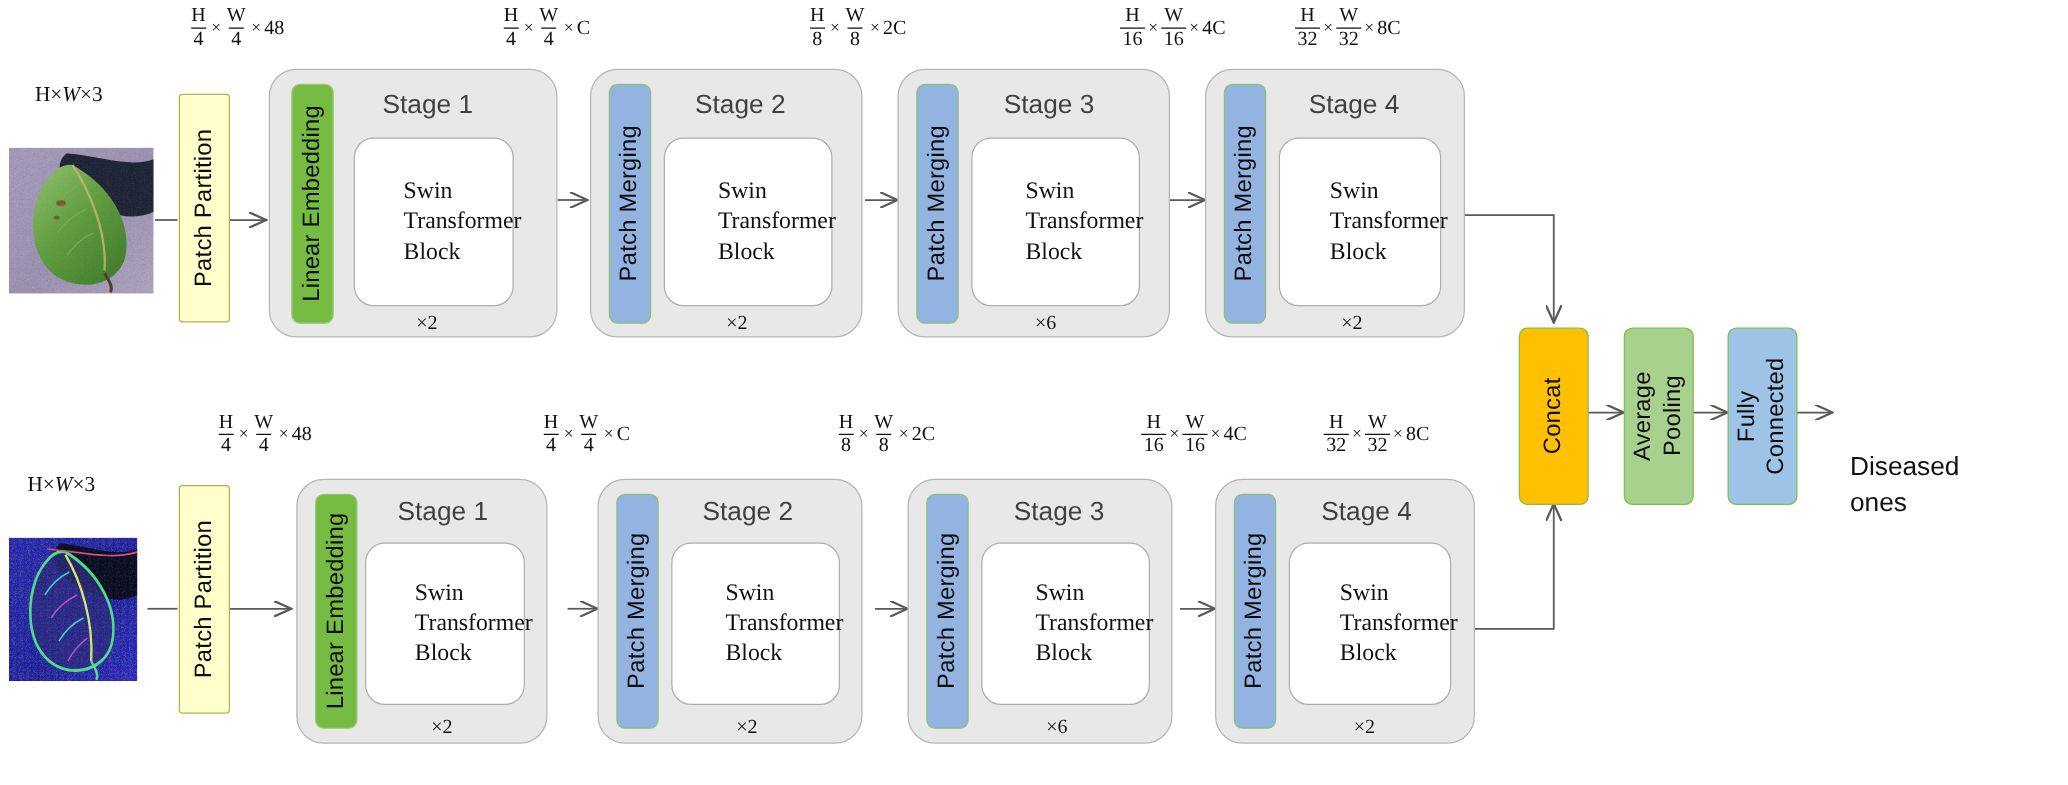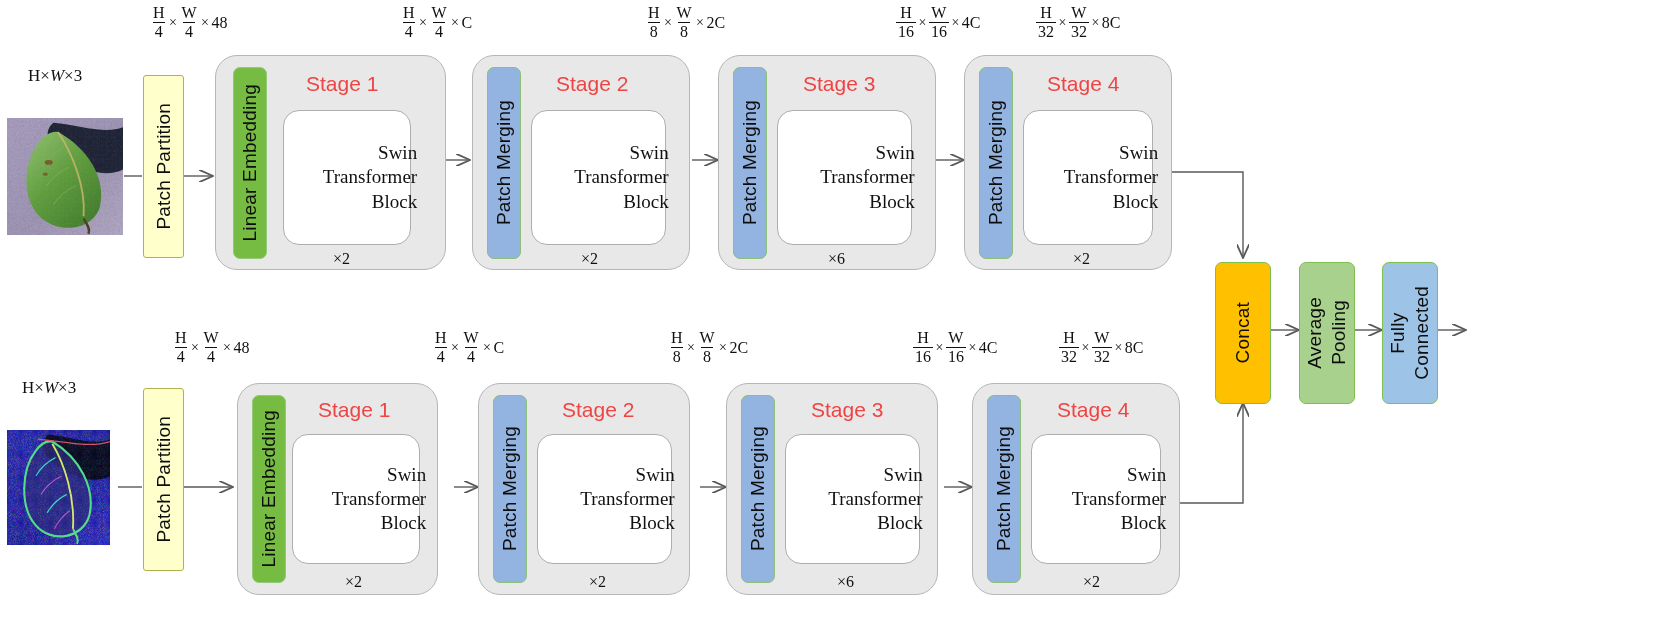--- a/index.html
+++ b/index.html
@@ -37,26 +37,26 @@
   .linear-embed{background:#76bc43;border:1.3px solid #94c97a;}
   .patch-merge{background:#93b3e0;border:1.3px solid #8cc07a;}
   .concat{background:#ffc000;border:1.5px solid #7ec04f;}
   .avgpool{background:#a9d18e;border:1.5px solid #7ec04f;}
   .fullconn{background:#9dc3e6;border:1.5px solid #7ec04f;}
 
   
   .stage{position:absolute;background:#e8e8e8;border:1.3px solid #b6b6b6;
          border-radius:22px;box-sizing:border-box;}
   .stage-title{position:absolute;font-family:"Liberation Sans",sans-serif;
-               font-size:21px;color:#ef4444;white-space:nowrap;}
+               font-size:21px;color:#404040;white-space:nowrap;}
   .stb{position:absolute;background:#ffffff;border:1.3px solid #aeaeae;
        border-radius:16px;box-sizing:border-box;display:flex;
        align-items:center;justify-content:center;}
   .stb span{font-family:"Liberation Serif",serif;font-size:19px;
-            color:#111;text-align:right;line-height:1.28;margin-left:46px;}
+            color:#111;text-align:left;line-height:1.28;margin-left:46px;}
   .repeat{position:absolute;font-family:"Liberation Serif",serif;
           font-size:16px;color:#111;white-space:nowrap;}
 
   
   .outtext{position:absolute;font-family:"Liberation Sans",sans-serif;
            font-size:21px;color:#111;line-height:1.38;white-space:nowrap;}
 
   svg.wires{position:absolute;left:0;top:0;width:1654px;height:628px;
             pointer-events:none;}
 </style>
@@ -361,13 +361,14 @@
     <div class="repeat" style="left: 1083px; top: 573px;">×2</div>
     <div class="vbar concat" style="left: 1215px; top: 262px; width: 56px; height: 142px;">
       <span>Concat</span>
     </div>
     <div class="vbar avgpool" style="left: 1299px; top: 262px; width: 56px; height: 142px;">
       <span style="text-align: center; line-height: 1.25;">Average<br>Pooling</span>
     </div>
     <div class="vbar fullconn" style="left: 1382px; top: 262px; width: 56px; height: 142px;">
       <span style="text-align: center; line-height: 1.25;">Fully<br>Connected</span>
     </div>
+    <div class="outtext" style="left: 1480px; top: 360px;">Diseased<br>ones</div>
   </div>
 
 </body></html>

